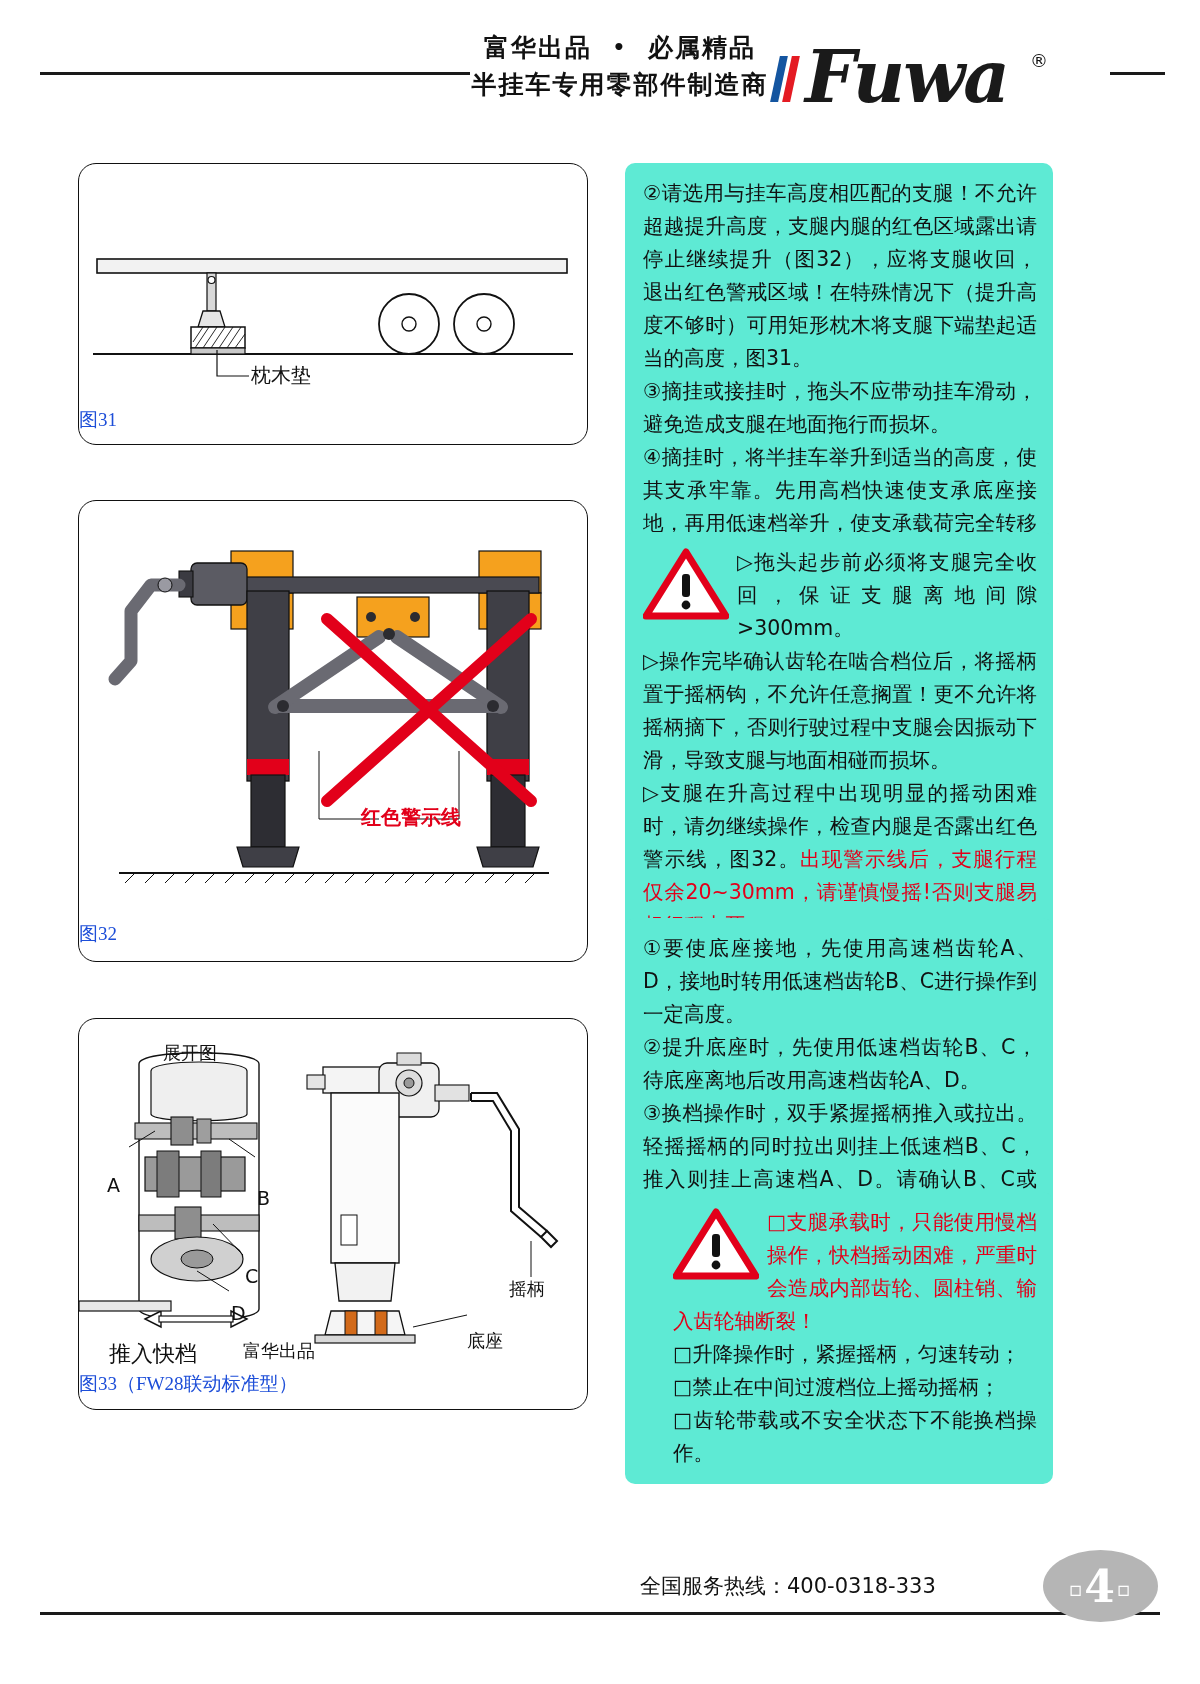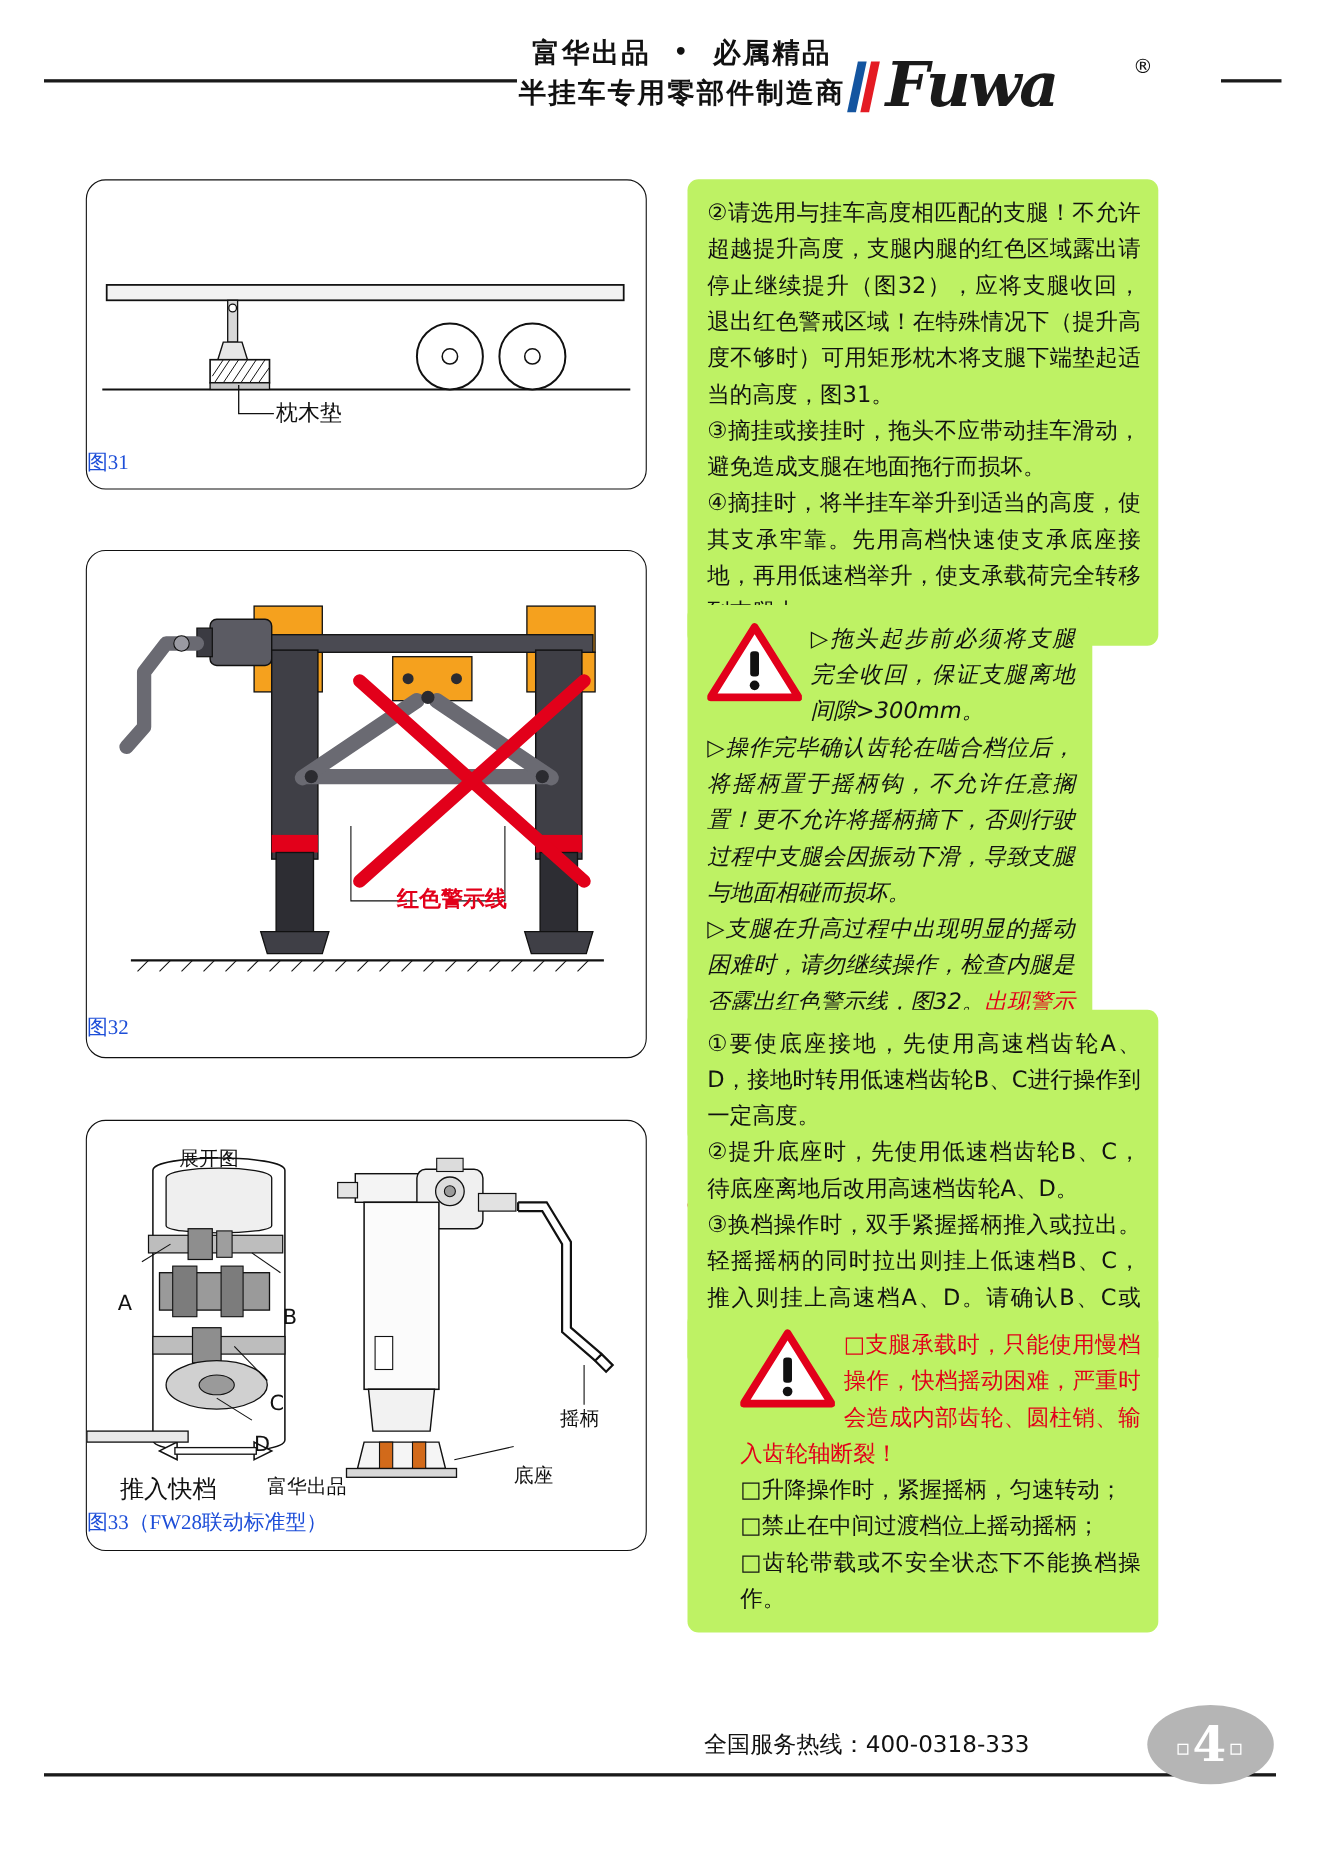--- a/index.html
+++ b/index.html
@@ -36,21 +36,21 @@
     position:absolute; left:775px; top:34px; width:330px; height:80px;
   }
   .logo-bars { position:absolute; left:0; top:22px; width:28px; height:46px; }
   .logo-bars div { position:absolute; width:8px; height:46px; background:#1455a0; transform:skewX(-12deg); }
   .logo-bars div:nth-child(1){ left:0; }
   .logo-bars div:nth-child(2){ left:12px; background:#e41b23; }
   .logo-text {
     position:absolute; left:30px; top:8px;
     font-family:"DejaVu Serif", serif;
     font-weight:bold; font-style:italic;
-    font-size:56px; line-height:70px; color:#1a1a1a;
+    font-size:72px; line-height:70px; color:#1a1a1a;
     letter-spacing:-2px;
   }
   .logo-reg {
     position:absolute; left:255px; top:16px;
     font-size:18px; font-family:"DejaVu Sans", sans-serif;
   }
 
   
   .fig-box {
     position:absolute;
@@ -80,31 +80,31 @@
   .lbl-en {
     position:absolute;
     font-family:"DejaVu Sans", sans-serif;
     font-size:16px;
     color:#111;
   }
 
   
   .panel {
     position:absolute;
-    background:#bef264;
+    background:#5eead4;
     border-radius:10px;
     padding:14px 16px 14px 18px;
     font-family:"DejaVu Sans", sans-serif;
     font-size:20.5px;
     line-height:33px;
     color:#111;
     text-align:justify;
   }
   #panel1 { left:625px; top:163px; width:428px; }
-  #panel2 { left:625px; top:550px; width:368px;font-style:italic; }
+  #panel2 { left:625px; top:532px; width:428px; }
   #panel3 { left:625px; top:918px; width:428px; }
   #panel4 { left:625px; top:1192px; width:428px;padding-left:48px; }
 
   .panel p { margin:0; }
   .red { color:#e2001a; }
   .warn-tri {
     float:left;
     width:86px; height:72px;
     margin:2px 8px 0 0;
     position:relative;

